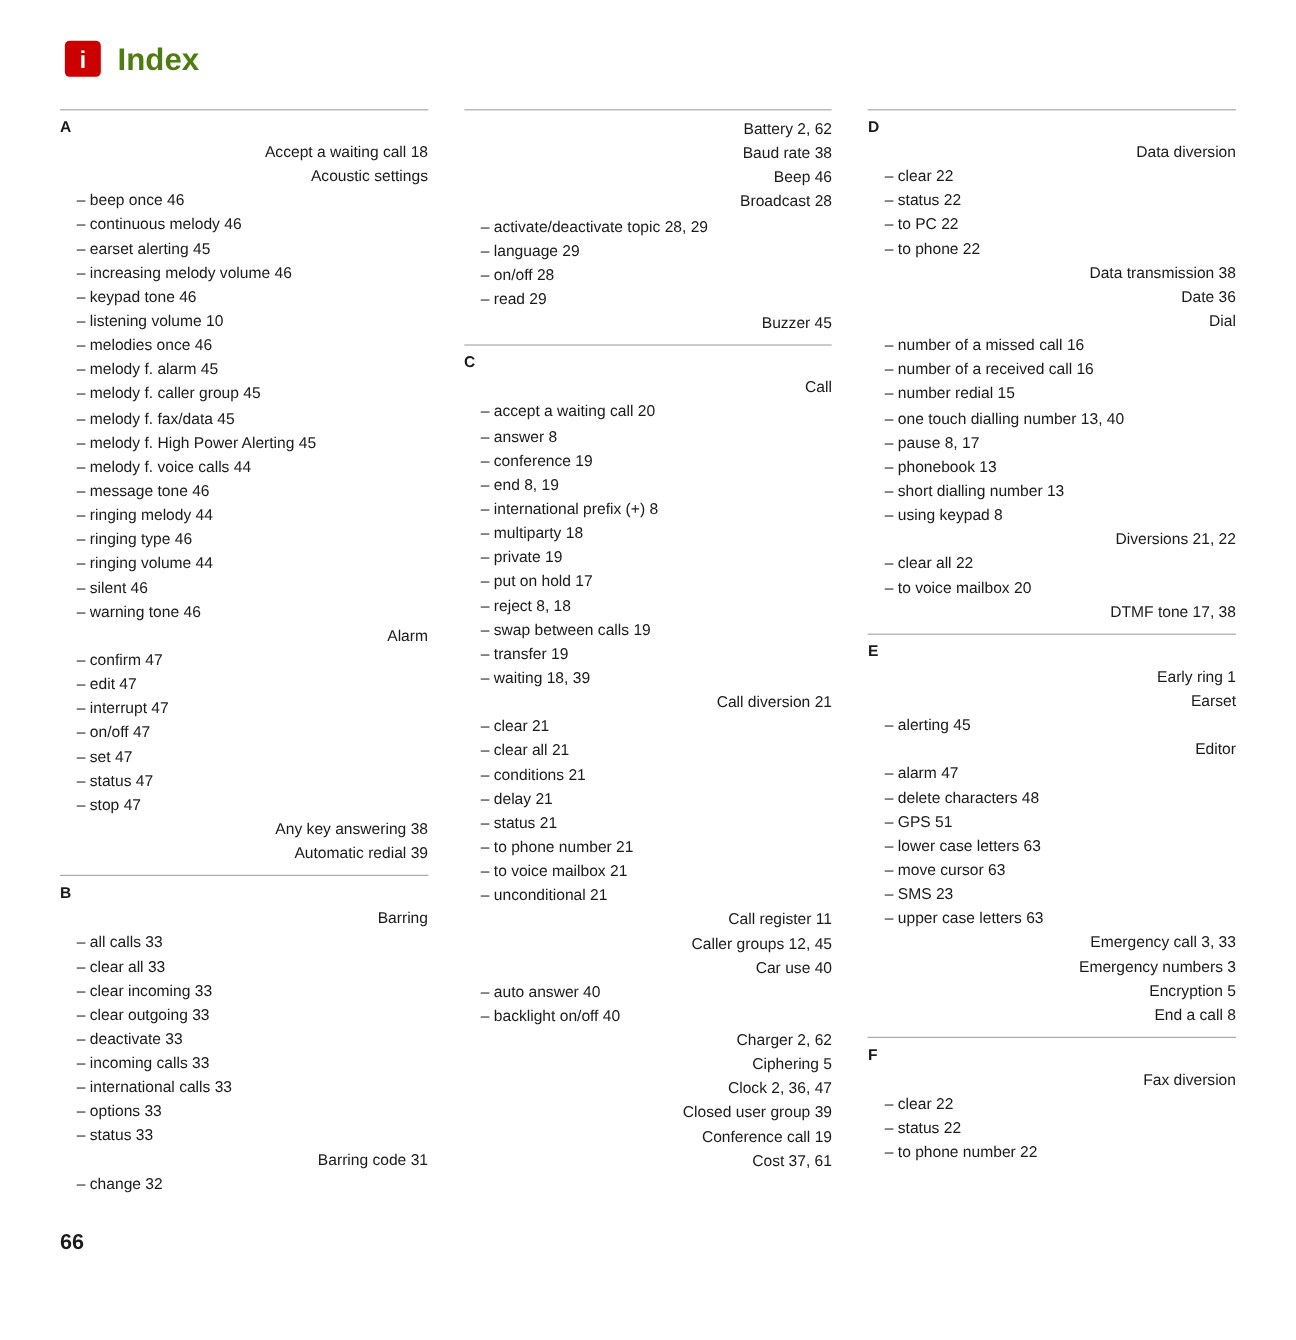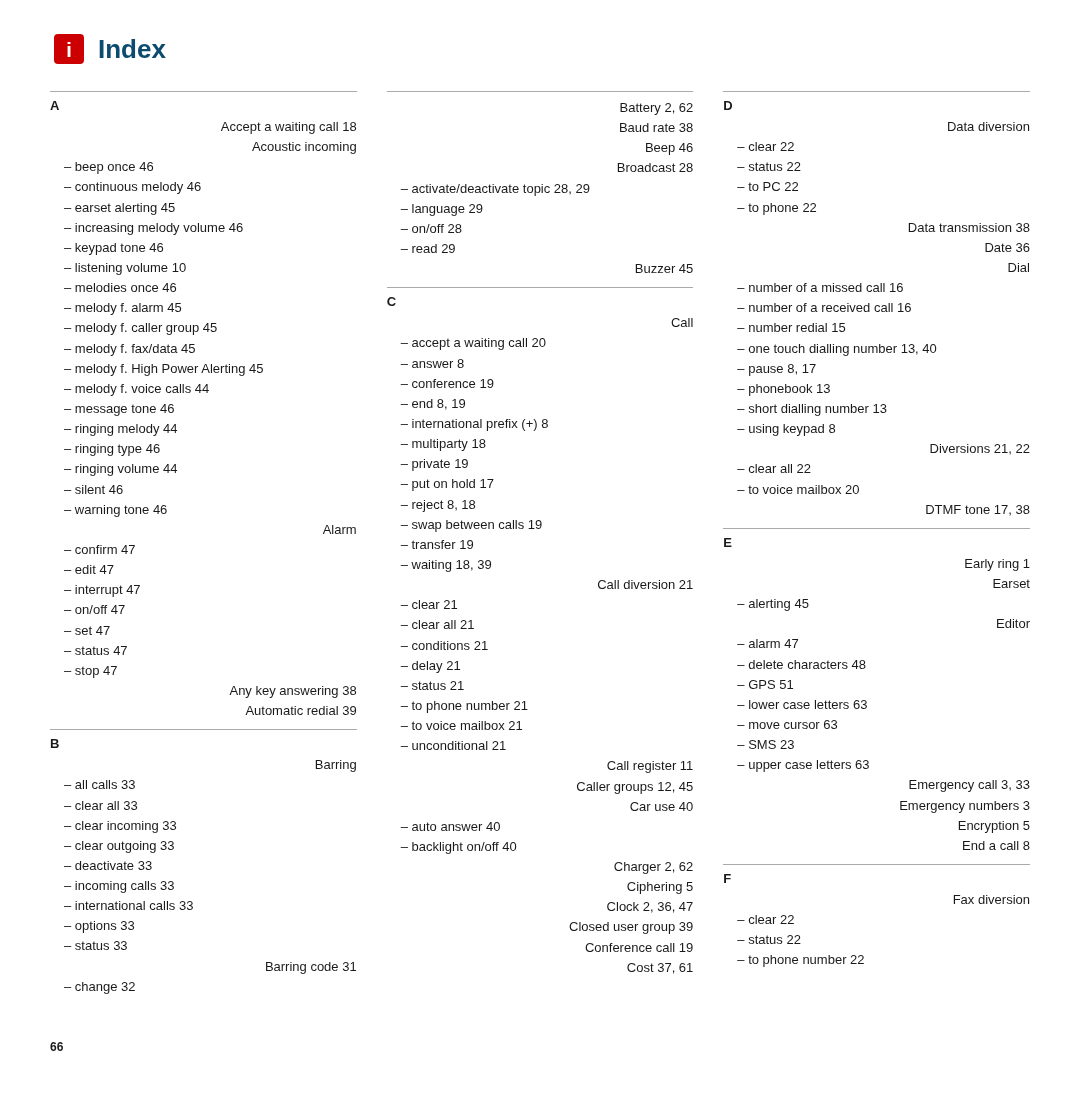--- a/index.html
+++ b/index.html
@@ -18,21 +18,21 @@
       gap: 10px;
       margin-bottom: 18px;
     }
     .header-icon {
       width: 38px;
       height: 38px;
     }
     .header-title {
       font-size: 26px;
       font-weight: bold;
-      color: #0c4a6e;
+      color: #4d7c0f;
     }
     .content {
       display: grid;
       grid-template-columns: 1fr 1fr 1fr;
       gap: 0 30px;
     }
     .column {
       padding-top: 5px;
     }
     .section {
@@ -55,42 +55,42 @@
     .entry.main-entry {
       font-size: 13px;
       text-align: right;
     }
     .entry.sub-entry {
       padding-left: 14px;
       font-size: 13px;
     }
     .page-number {
       font-weight: bold;
-      margin-top: 35px;
-      font-size: 12px;
+      margin-top: 20px;
+      font-size: 18px;
     }
   </style>
 </head>
 <body>
 
 <div class="header">
   <svg class="header-icon" viewBox="0 0 38 38" xmlns="http://www.w3.org/2000/svg">
     <rect x="4" y="4" width="30" height="30" rx="4" fill="#cc0000"></rect>
     <text x="19" y="27" text-anchor="middle" font-size="20" fill="white" font-family="Arial" font-weight="bold">i</text>
   </svg>
   <span class="header-title">Index</span>
 </div>
 
 <div class="content" id="content-area">
 <div class="column">
       <div class="section">
         <hr class="section-divider">
         <div class="section-letter">A</div>
         <div class="entry main-entry">Accept a waiting call 18</div>
-        <div class="entry main-entry">Acoustic incoming</div>
+        <div class="entry main-entry">Acoustic settings</div>
         <div class="entry sub-entry">– beep once 46</div>
         <div class="entry sub-entry">– continuous melody 46</div>
         <div class="entry sub-entry">– earset alerting 45</div>
         <div class="entry sub-entry">– increasing melody volume 46</div>
         <div class="entry sub-entry">– keypad tone 46</div>
         <div class="entry sub-entry">– listening volume 10</div>
         <div class="entry sub-entry">– melodies once 46</div>
         <div class="entry sub-entry">– melody f. alarm 45</div>
         <div class="entry sub-entry">– melody f. caller group 45</div>
         <div class="entry sub-entry">– melody f. fax/data 45</div>

